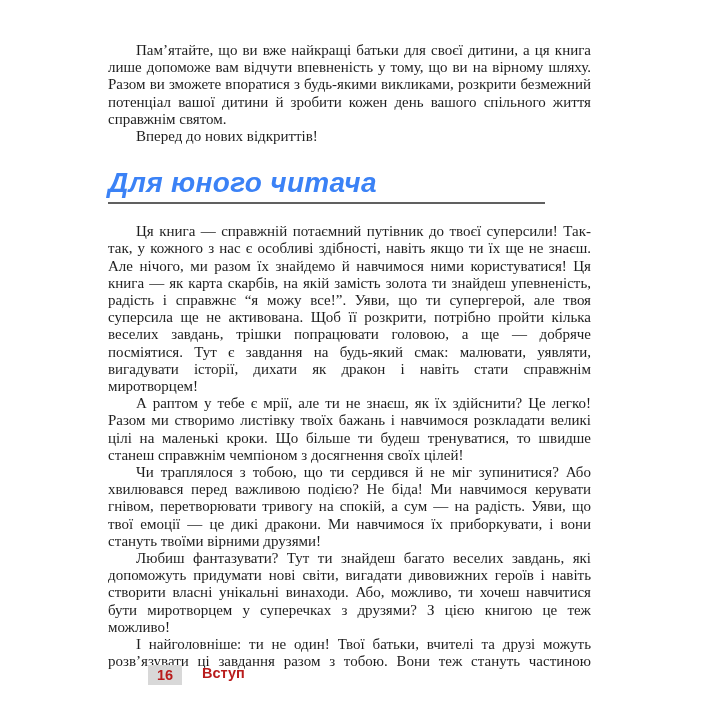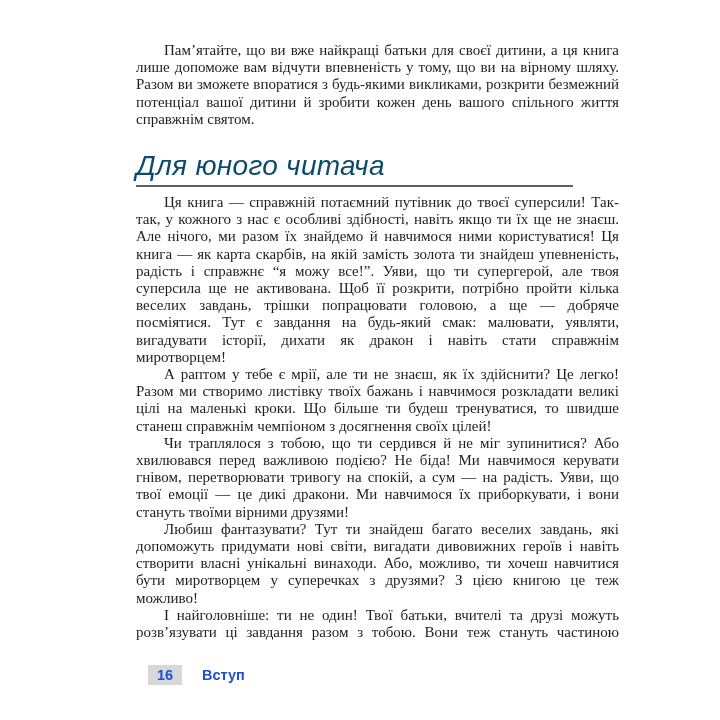--- a/index.html
+++ b/index.html
@@ -11,65 +11,64 @@
     position: relative;
     width: 720px;
     height: 720px;
     background: #ffffff;
     overflow: hidden;
     font-family: "Liberation Serif", serif;
     color: #1e1e1e;
   }
   .content {
     position: absolute;
-    left: 136px;
+    left: 108px;
     top: 42px;
     width: 483px;
   }
   .content p {
     margin: 0;
     font-size: 15px;
     line-height: 17.2px;
     text-align: justify;
     text-indent: 28px;
     hyphens: auto;
   }
   .section-title {
     font-family: "Liberation Sans", sans-serif;
-    font-weight: normal;
+    font-weight: bold;
     font-style: italic;
     font-size: 28px;
     line-height: 28px;
-    color: #0c4a6e;
+    color: #3b82f6;
     margin: 24px 0 0 0;
     letter-spacing: 0.3px;
   }
   .section-rule {
     width: 437px;
     height: 2px;
     background: #606060;
     border: none;
     margin: 5px 0 0 0;
   }
   .section-body {
-    margin-top: 7px;
+    margin-top: 19px;
   }
   .cut-paragraph {
     text-align-last: justify;
   }
   .footer {
     position: absolute;
     left: 148px;
     top: 665px;
     display: flex;
-    align-items: center;
     font-family: "Liberation Sans", sans-serif;
     font-weight: bold;
     font-size: 14.5px;
-    color: #1d4ed8;
+    color: #b91c1c;
   }
   .page-number-badge {
     background: #d8d8d8;
     min-width: 34px;
     height: 20px;
     display: flex;
     align-items: center;
     justify-content: center;
   }
   .chapter-label {
@@ -77,20 +76,21 @@
   }
 </style>
 </head>
 <body>
 
 <div class="page">
 
   <div class="content">
 
     <p>Пам’ятайте, що ви вже найкращі батьки для своєї дитини, а ця книга лише допоможе вам відчути впевненість у тому, що ви на вірному шляху. Разом ви зможете впоратися з будь-якими викликами, розкрити безмежний потенціал вашої дитини й зробити кожен день вашого спільного життя справжнім святом.</p>
+    <p>Вперед до нових відкриттів!</p>
 
     <h1 class="section-title">Для юного читача</h1>
     <div class="section-rule"></div>
 
     <div class="section-body">
       <p>Ця книга — справжній потаємний путівник до твоєї суперсили! Так-так, у кожного з нас є особливі здібності, навіть якщо ти їх ще не знаєш. Але нічого, ми разом їх знайдемо й навчимося ними користуватися! Ця книга — як карта скарбів, на якій замість золота ти знайдеш упевненість, радість і справжнє “я можу все!”. Уяви, що ти супергерой, але твоя суперсила ще не активована. Щоб її розкрити, потрібно пройти кілька веселих завдань, трішки попрацювати головою, а ще — добряче посміятися. Тут є завдання на будь-який смак: малювати, уявляти, вигадувати історії, дихати як дракон і навіть стати справжнім миротворцем!</p>
       <p>А раптом у тебе є мрії, але ти не знаєш, як їх здійснити? Це легко! Разом ми створимо листівку твоїх бажань і навчимося розкладати великі цілі на маленькі кроки. Що більше ти будеш тренуватися, то швидше станеш справжнім чемпіоном з досягнення своїх цілей!</p>
       <p>Чи траплялося з тобою, що ти сердився й не міг зупинитися? Або хвилювався перед важливою подією? Не біда! Ми навчимося керувати гнівом, перетворювати тривогу на спокій, а сум — на радість. Уяви, що твої емоції — це дикі дракони. Ми навчимося їх приборкувати, і вони стануть твоїми вірними друзями!</p>
       <p>Любиш фантазувати? Тут ти знайдеш багато веселих завдань, які допоможуть придумати нові світи, вигадати дивовижних героїв і навіть створити власні унікальні винаходи. Або, можливо, ти хочеш навчитися бути миротворцем у суперечках з друзями? З цією книгою це теж можливо!</p>
       <p class="cut-paragraph">І найголовніше: ти не один! Твої батьки, вчителі та друзі можуть розв’язувати ці завдання разом з тобою. Вони теж стануть частиною</p>

